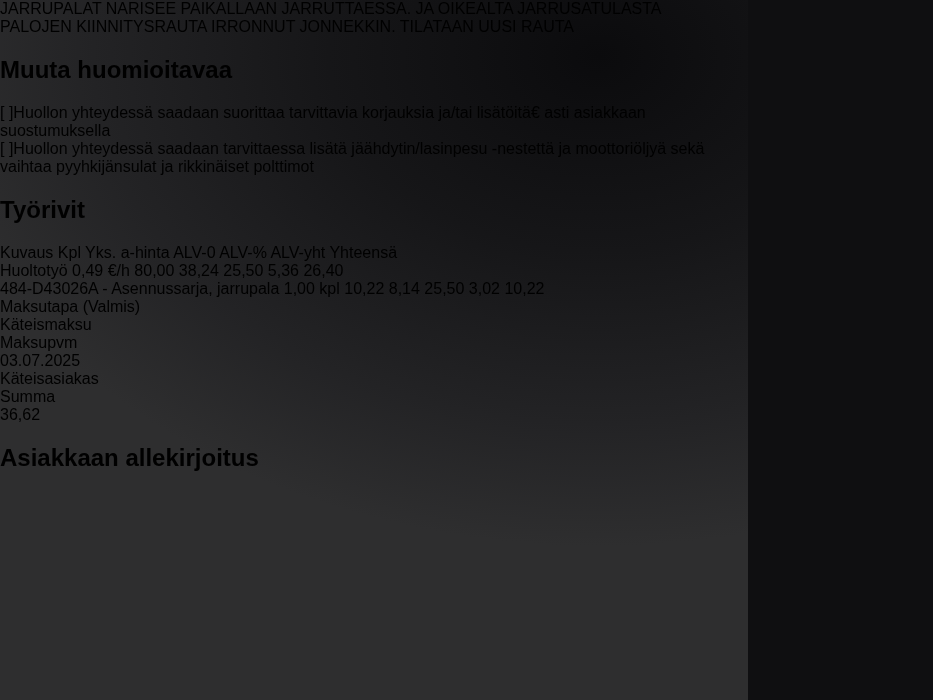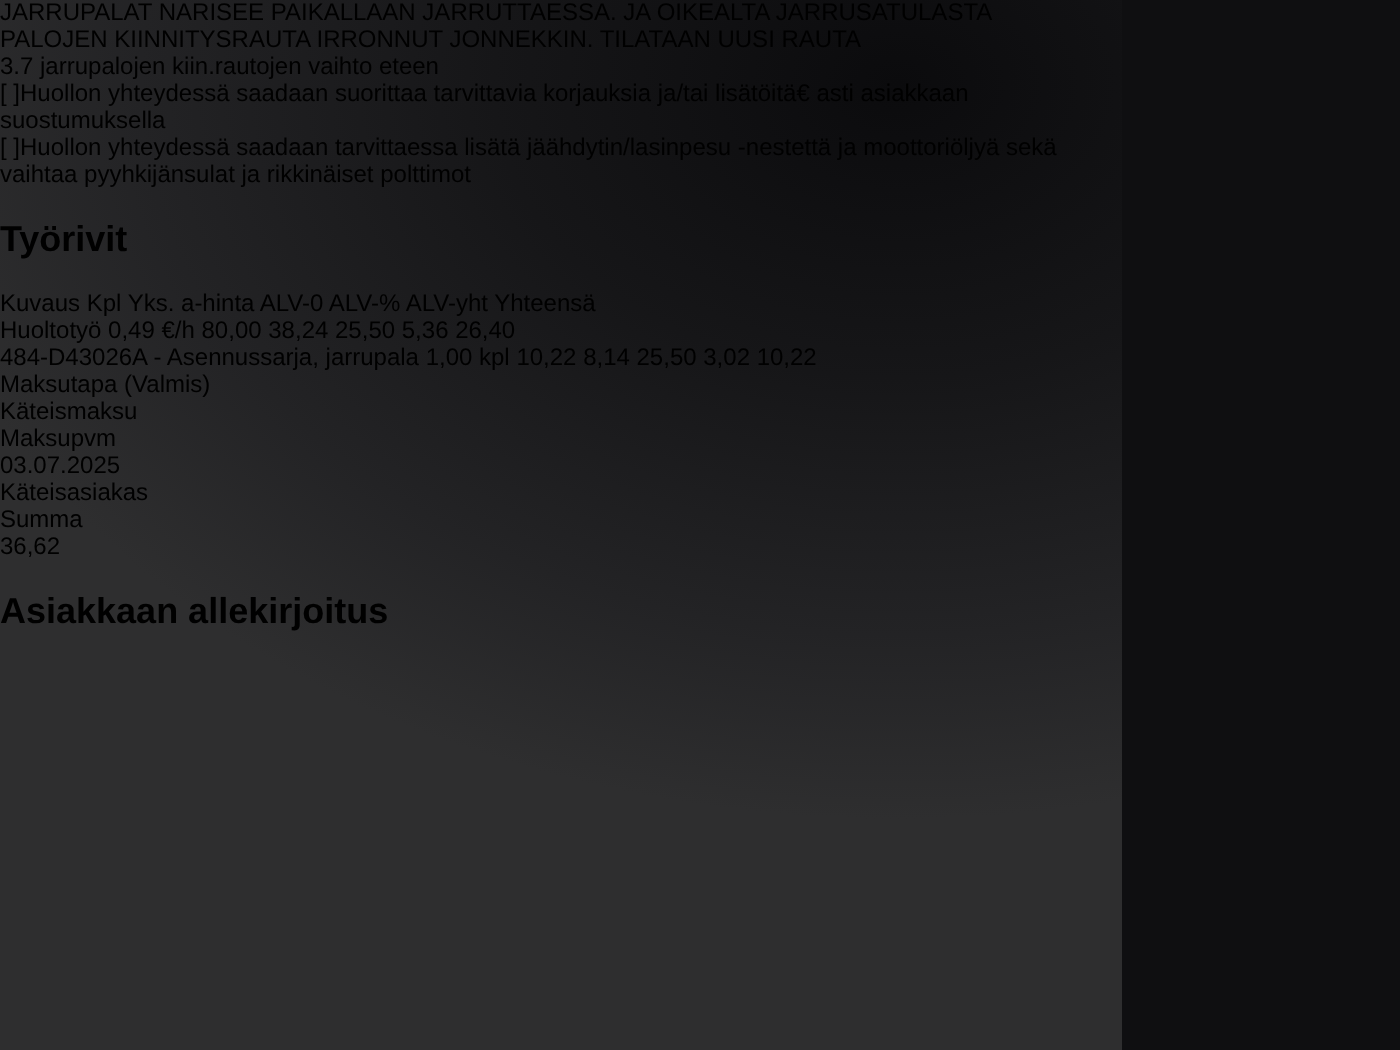--- a/index.html
+++ b/index.html
@@ -127,24 +127,24 @@
     <div class="crease-h1"></div>
     <div class="crease-h2"></div>
     <div class="bleed-box bleed-1"></div>
     <div class="bleed-box bleed-2"></div>
 
     <div class="content">
 
       <div class="remark">
         <div>JARRUPALAT NARISEE PAIKALLAAN JARRUTTAESSA. JA OIKEALTA JARRUSATULASTA</div>
         <div>PALOJEN KIINNITYSRAUTA IRRONNUT JONNEKKIN. TILATAAN UUSI RAUTA</div>
-        <div class="l3">3.7 jarrupalojen kiin.rautojen vaihto eteen</div>
       </div>
 
       <section class="muuta">
+        <h2>Muuta huomioitavaa</h2>
         <div class="check-row">
           <span class="cb">[ ]</span><span>Huollon yhteydessä saadaan suorittaa tarvittavia korjauksia ja/tai lisätöitä</span><span class="blank"></span><span>€ asti asiakkaan suostumuksella</span>
         </div>
         <div class="check-row">
           <span class="cb">[ ]</span><span>Huollon yhteydessä saadaan tarvittaessa lisätä jäähdytin/lasinpesu -nestettä ja moottoriöljyä sekä vaihtaa pyyhkijänsulat ja rikkinäiset polttimot</span>
         </div>
       </section>
 
       <section class="tyorivit">
         <h2>Työrivit</h2>

